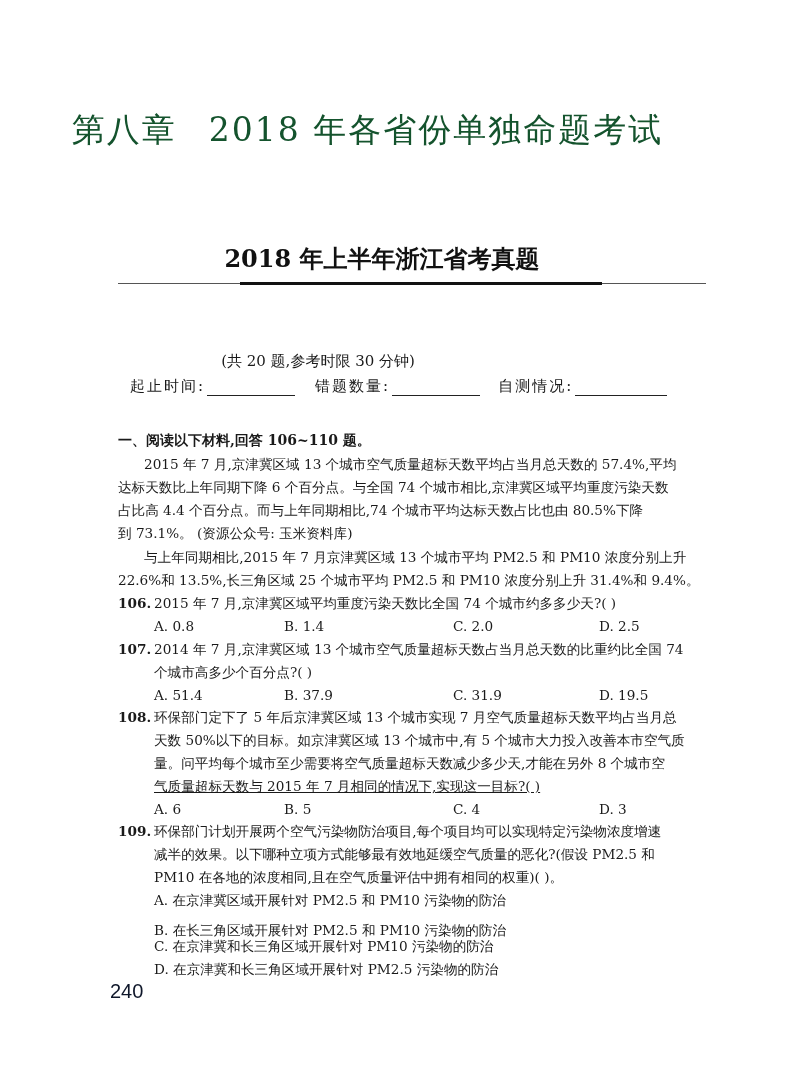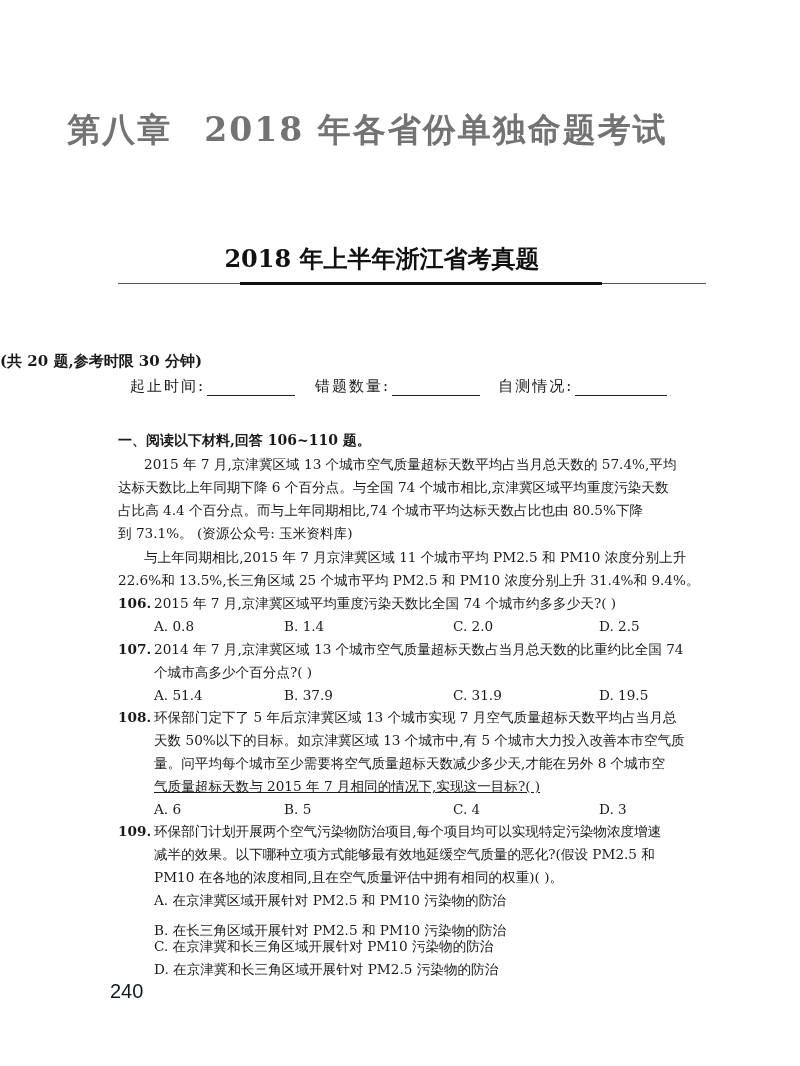--- a/index.html
+++ b/index.html
@@ -3,32 +3,32 @@
   <meta charset="utf-8">
   <style>
     html, body { margin: 0; padding: 0; }
     body {
       width: 800px; height: 1066px; background: #ffffff; position: relative; overflow: hidden;
       color: #1a1a1a; font-family: "DejaVu Serif", "Liberation Serif", serif;
     }
     .abs { position: absolute; white-space: nowrap; }
     .chapter-title {
       left: 0; width: 735px; top: 108px; text-align: center;
-      font-size: 33px; font-weight: bold; letter-spacing: 2px; color: #737373;
+      font-size: 33px; font-weight: normal; letter-spacing: 2px; color: #14532d;
     }
     .chapter-title .gap { display: inline-block; width: 32px; }
     .section-title {
       left: 0; width: 764px; top: 243px; text-align: center;
       font-size: 24px; font-weight: bold; color: #111;
     }
     .rule-thin { left: 118px; width: 588px; top: 283px; height: 1px; background: #555; }
     .rule-thick { left: 240px; width: 362px; top: 282px; height: 3px; background: #111; }
     .subtitle {
-      left: 0; width: 636px; top: 352px; 
-      font-size: 15px; font-weight: bold;
+      left: 0; width: 636px; top: 352px; text-align: center;
+      font-size: 15px; font-weight: normal;
     }
     .meta-row { top: 377px; left: 130px; font-size: 15px; letter-spacing: 2px; display: flex; }
     .meta-field { display: flex; align-items: flex-end; margin-right: 18px; }
     .meta-blank { display: inline-block; width: 88px; border-bottom: 1px solid #222; height: 17px; margin-left: 2px; }
     .meta-field.last .meta-blank { width: 92px; }
     .meta-field.first { margin-right: 20px; }
     .section-heading { left: 118px; top: 432px; font-size: 14px; font-weight: bold; }
     .line { position: absolute; white-space: nowrap; font-size: 13.6px; }
     .q-num { font-weight: bold; display: inline-block; width: 36px; }
     .opt { position: absolute; font-size: 13.6px; white-space: nowrap; text-align: center; }
@@ -61,21 +61,21 @@
   </div>
 </div>
 
 <div class="abs section-heading">一、阅读以下材料,回答 106~110 题。</div>
 
 <div>
   <div class="line" style="left:144px; top:456px;">2015 年 7 月,京津冀区域 13 个城市空气质量超标天数平均占当月总天数的 57.4%,平均</div>
   <div class="line" style="left:118px; top:479px;">达标天数比上年同期下降 6 个百分点。与全国 74 个城市相比,京津冀区域平均重度污染天数</div>
   <div class="line" style="left:118px; top:502px;">占比高 4.4 个百分点。而与上年同期相比,74 个城市平均达标天数占比也由 80.5%下降</div>
   <div class="line" style="left:118px; top:525px;">到 73.1%。  (资源公众号: 玉米资料库)</div>
-  <div class="line" style="left:144px; top:549px;">与上年同期相比,2015 年 7 月京津冀区域 11 个城市平均 PM2.5 和 PM10 浓度分别上升</div>
+  <div class="line" style="left:144px; top:549px;">与上年同期相比,2015 年 7 月京津冀区域 13 个城市平均 PM2.5 和 PM10 浓度分别上升</div>
   <div class="line" style="left:118px; top:572px;">22.6%和 13.5%,长三角区域 25 个城市平均 PM2.5 和 PM10 浓度分别上升 31.4%和 9.4%。</div>
 </div>
 
 <div>
   <div class="line" style="left:118px; top:595px;">
     <span class="q-num">106.</span><span>2015 年 7 月,京津冀区域平均重度污染天数比全国 74 个城市约多多少天?(      )</span>
   </div>
   <div class="opt" style="left:154px; top:618px;">A. 0.8</div>
   <div class="opt" style="left:284px; top:618px;">B. 1.4</div>
   <div class="opt" style="left:453px; top:618px;">C. 2.0</div>

